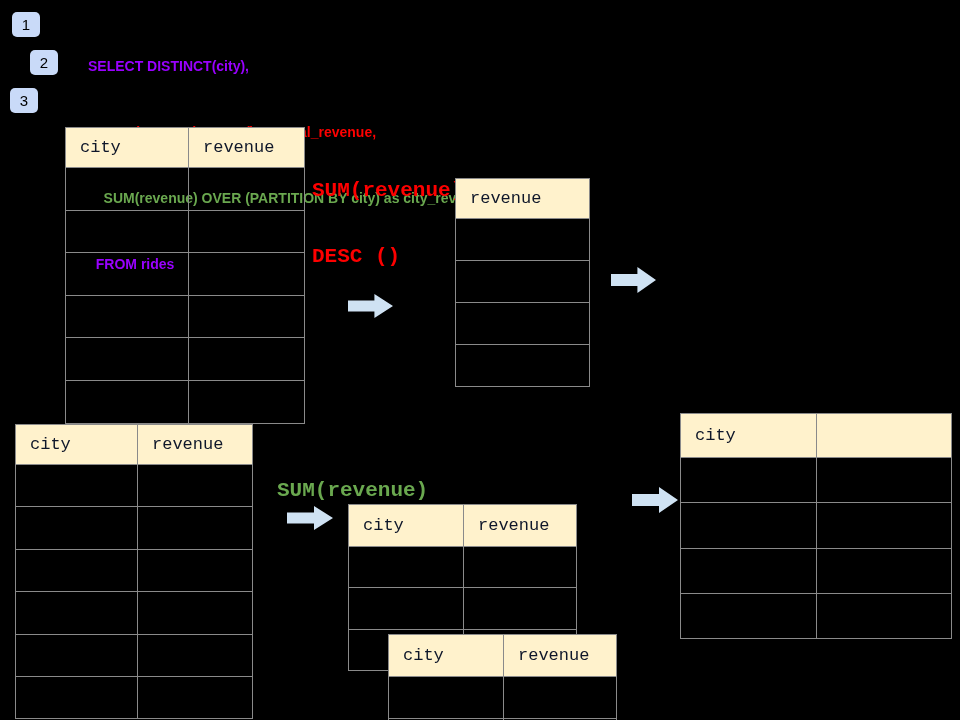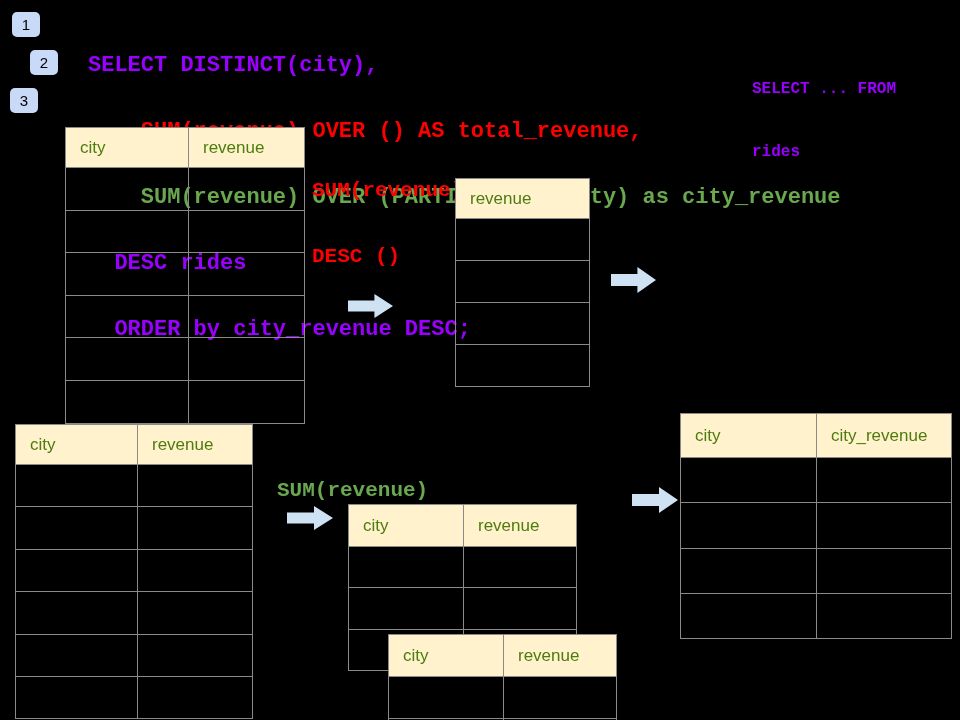--- a/index.html
+++ b/index.html
@@ -16,22 +16,22 @@
     color:#000; font:15px/25px "Liberation Sans", sans-serif;
     text-align:center;
   }
   #badge1 { left:12px; top:12px; }
   #badge2 { left:30px; top:50px; }
   #badge3 { left:10px; top:88px; }
 
   
   #code {
     position:absolute; left:88px; top:11px;
-    font-family:Liberation Mono, monospace; font-weight:bold;
-    font-size:22px; line-height:22px; white-space:pre;
+    font-family:Liberation Sans, sans-serif; font-weight:bold;
+    font-size:14px; line-height:22px; white-space:pre;
   }
   .c-purple { color:#9900ff; }
   .c-red    { color:#fe0000; }
   .c-green  { color:#6aa84f; }
 
   
   #sidenote {
     position:absolute; left:752px; top:37px;
     font-family:"Liberation Mono", monospace; font-weight:bold;
     font-size:16px; line-height:21px; white-space:pre; color:#9900ff;
@@ -44,21 +44,21 @@
     font-size:21px; line-height:22px; white-space:pre;
   }
   #annot-total     { left:312px; top:136px; color:#fe0000; }
   #annot-partition { left:277px; top:436px; color:#6aa84f; }
 
   
   .tbl { position:absolute; border:1px solid #8a8a8a; box-sizing:border-box; }
   .thead { display:flex; background:#fff2cc; height:var(--hh); }
   .th {
     display:flex; align-items:center; box-sizing:border-box;
-    padding-left:14px; color:#4d7c0f; font-size:17px; height:100%;
+    padding-left:14px; color:#0f172a; font-size:17px; height:100%;font-family:Liberation Mono, monospace;
   }
   .th.first, .td.first { width:var(--c1); border-right:1px solid #8a8a8a; }
   .th.rest,  .td.rest  { flex:1; }
   .th.only,  .td.only  { flex:1; }
   .trow { display:flex; height:var(--rh); border-top:1px solid #8a8a8a; }
   .td { box-sizing:border-box; height:100%; }
 
   #t1 { left:65px;  top:127px; width:240px; --c1:123px; --hh:39px; --rh:41.6px; }
   #t2 { left:15px;  top:424px; width:238px; --c1:122px; --hh:39px; --rh:41.4px; }
   #t3 { left:455px; top:178px; width:135px; --hh:39px; --rh:41px;  }
@@ -80,28 +80,23 @@
 <div id="canvas">
 
   <div class="badge" id="badge1">1</div>
   <div class="badge" id="badge2">2</div>
   <div class="badge" id="badge3">3</div>
 
   <div id="code">
     <div class="c-purple">SELECT DISTINCT(city),</div>
     <div class="c-red">    SUM(revenue) OVER () AS total_revenue,</div>
     <div class="c-green">    SUM(revenue) OVER (PARTITION BY city) as city_revenue</div>
-    <div class="c-purple">  DESC rides</div>
-    <div class="c-purple">  ORDER by city_revenue DESC;</div>
-  </div>
-
-  <div id="sidenote">
-    <div>SELECT ... FROM</div>
-    <div>rides</div>
-  </div>
+    <div class="c-purple">  FROM rides</div>
+  </div>
+
 
   <div class="annot" id="annot-total">
     <div>SUM(revenue)</div>
     <div>DESC ()</div>
   </div>
 
   <div class="annot" id="annot-partition">
     <div>SUM(revenue)</div>
   </div>
 
@@ -225,21 +220,20 @@
         <div class="trow">
           <div class="td first"></div>
           <div class="td rest"></div>
         </div>
       </div>
   </div>
 
   <div class="tbl" id="t6">
     <div class="thead">
       <div class="th first">city</div>
-      <div class="th rest">city_revenue</div>
     </div>
     <div class="tbody">
         <div class="trow">
           <div class="td first"></div>
           <div class="td rest"></div>
         </div>
         <div class="trow">
           <div class="td first"></div>
           <div class="td rest"></div>
         </div>

